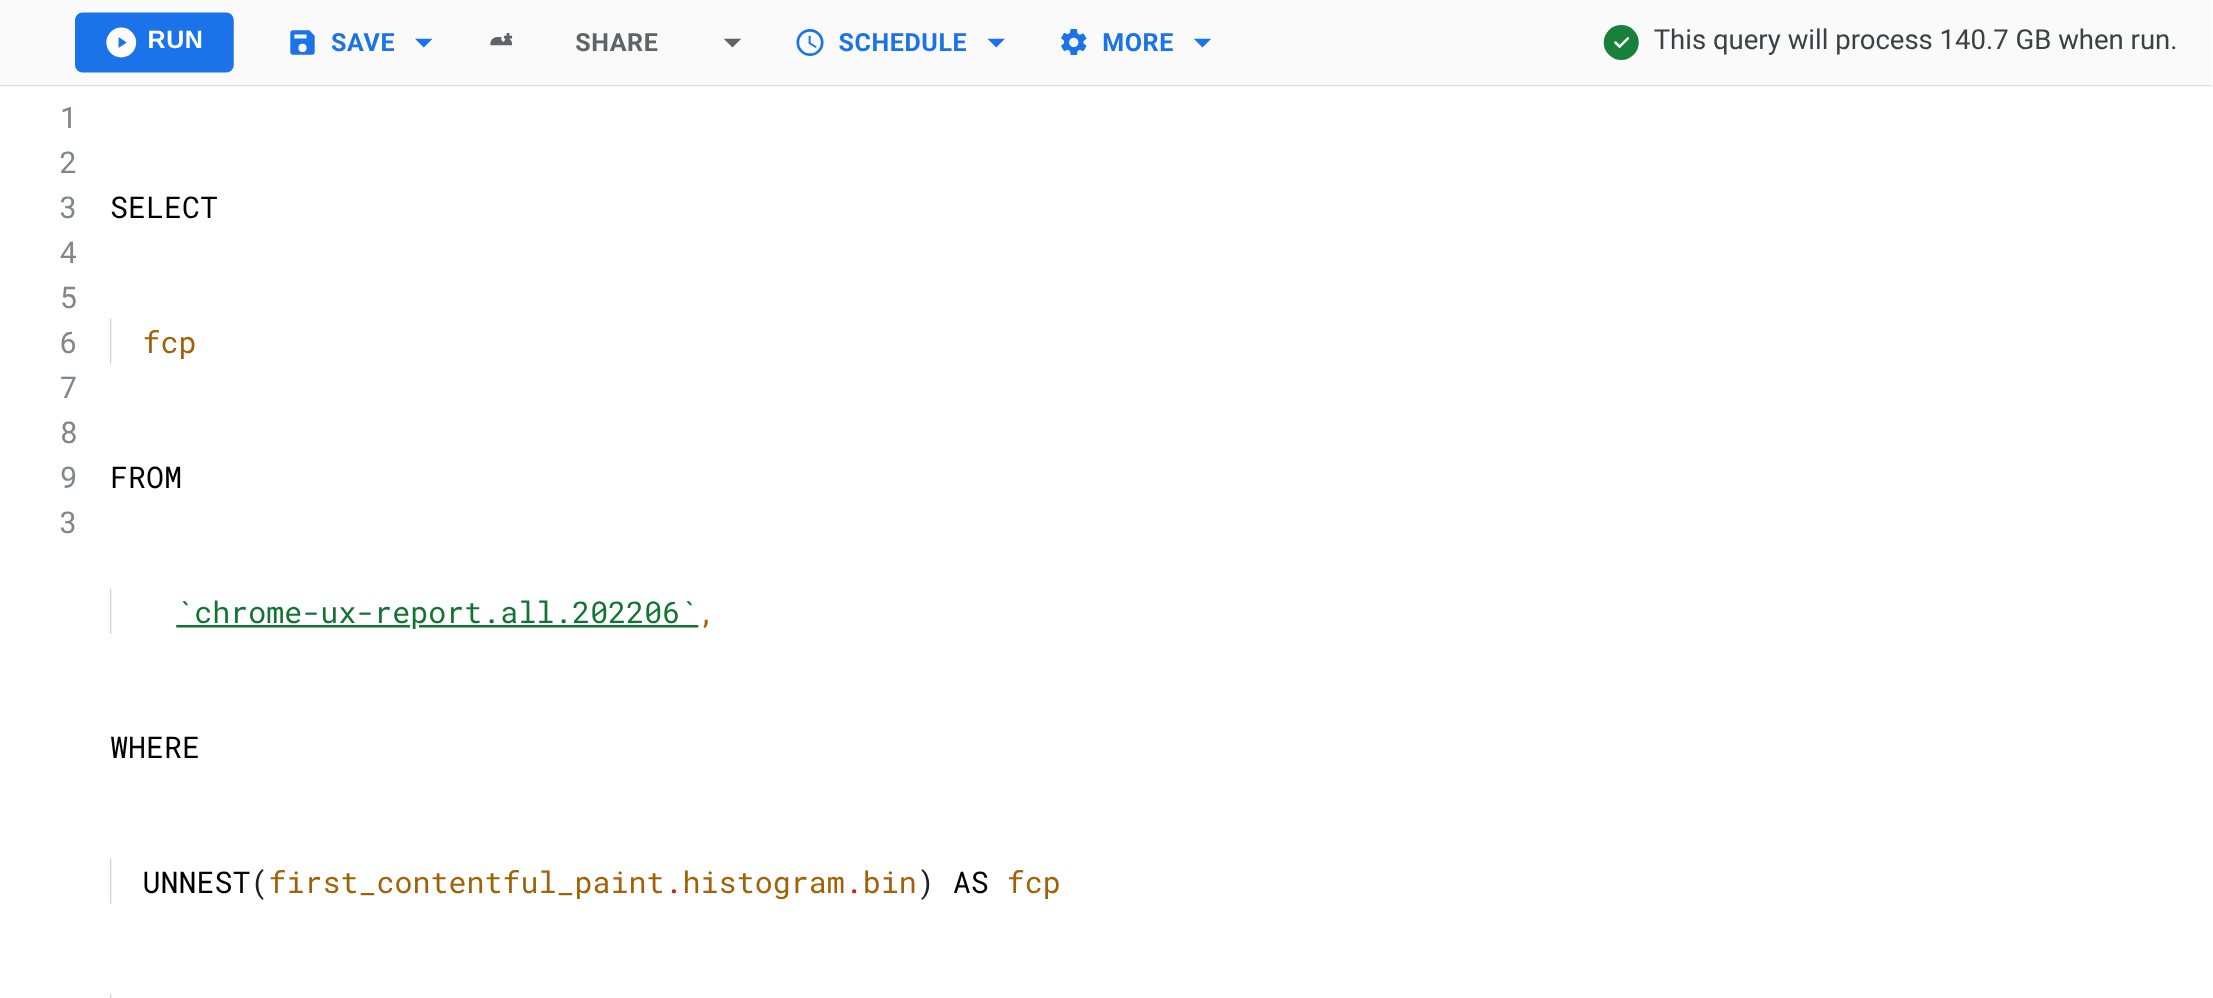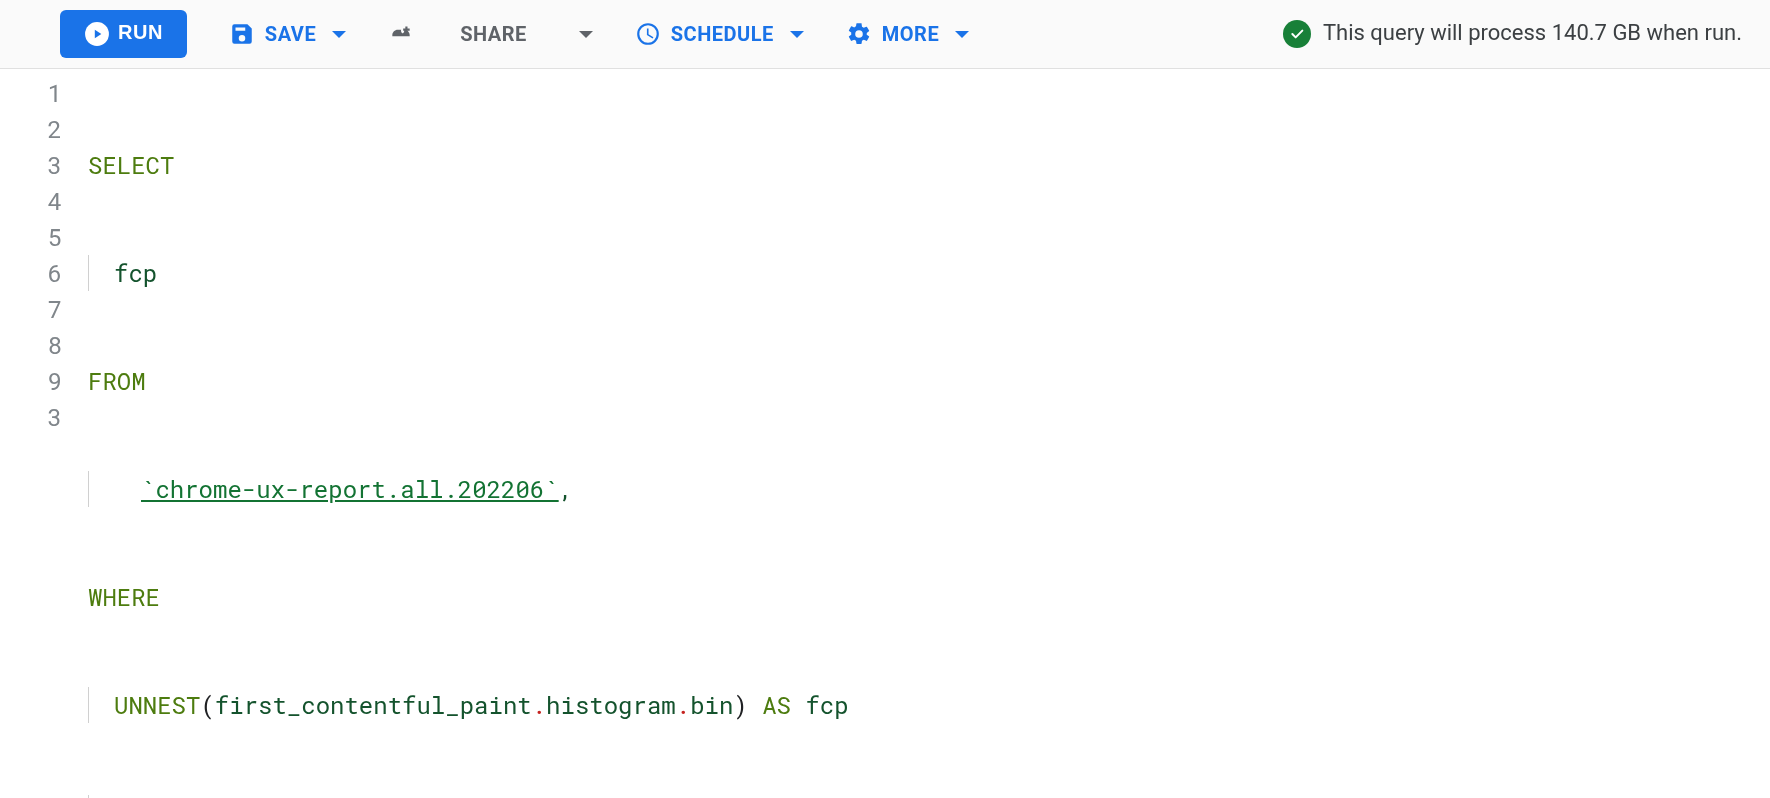--- a/index.html
+++ b/index.html
@@ -84,23 +84,23 @@
   .gutter {
     text-align: right;
     color: #80868b;
     padding: 0 26px 0 0;
     user-select: none;
     min-width: 88px;
   }
   .gutter div { height: 36px; }
   .code { white-space: pre; color: #202124; }
   .code .line { height: 36px; }
-  .kw { color: #4d7c0f; }
+  .kw { color: #000000; }
   .tbl { color: #137333; text-decoration: underline; margin-left: 27px; }
-  .id { color: #14532d; }
+  .id { color: #a16207; }
   .op { color: #c5221f; }
   .str { color: #188038; }
   .str.u { text-decoration: underline; }
   .paren { color: #202124; }
   .indent-bar {
     display: inline-block;
     width: 26px;
     border-left: 1px solid #d0d0d0;
     height: 100%;
     vertical-align: top;

